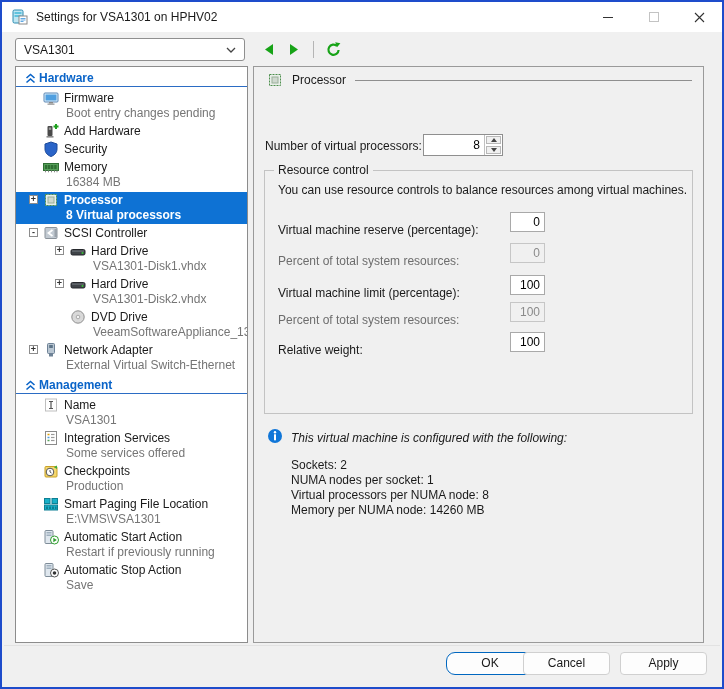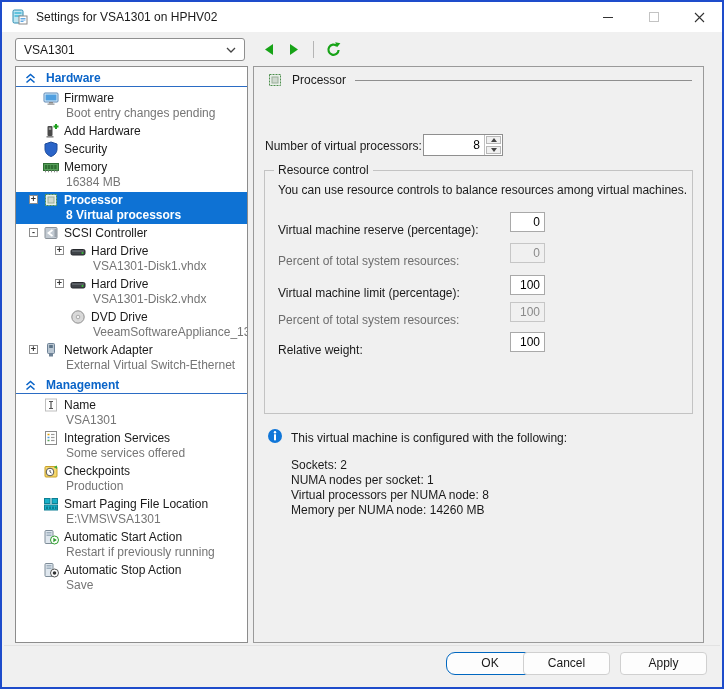--- a/index.html
+++ b/index.html
@@ -26,21 +26,21 @@
   .combo-text { flex:1; }
   .navbar { position:absolute; left:258px; top:6px; height:23px; display:flex; align-items:center; gap:7px; }
   .navsep { width:1px; height:17px; background:#b5b5b5; margin:0 3px; }
   .navbtn { display:flex; align-items:center; justify-content:center; width:18px; height:20px; }
   
   .sidebar {
     position:absolute; left:13px; top:64px; width:233px; height:577px;
     background:#fff; border:1px solid #8c8c8c; overflow:hidden; padding-top:3px;
   }
   .tree-header {
-    position:relative; height:17px; line-height:16px; padding-left:30px;
+    position:relative; height:17px; line-height:16px; padding-left:23px;
     color:#0a64c8; font-weight:bold; border-bottom:1px solid #2b6cc4; margin-bottom:3px;
   }
   .tree-header .hchev { position:absolute; left:9px; top:3px; }
   .tree-header.mgmt { margin-top:3px; }
   .ti { position:relative; padding:0 2px 1px 48px; margin-bottom:1px; cursor:default; }
   .ti .expander {
     position:absolute; left:13px; top:3px; width:9px; height:9px;
     border:1px solid #8c8c8c; background:#fff; color:#333;
     font-size:9px; line-height:7px; text-align:center; font-weight:bold;
   }
@@ -68,21 +68,21 @@
   .tri-up { width:0; height:0; border-left:3px solid transparent; border-right:3px solid transparent; border-bottom:4px solid #444; }
   .tri-dn { width:0; height:0; border-left:3px solid transparent; border-right:3px solid transparent; border-top:4px solid #444; }
   .groupbox { position:absolute; left:10px; top:103px; width:429px; height:244px; border:1px solid #c3c3c3; }
   .gb-legend { position:absolute; left:9px; top:-8px; background:#f0f0f0; padding:0 4px; }
   .gb-desc { position:absolute; left:13px; top:12px; }
   .gb-label { position:absolute; left:13px; white-space:nowrap;margin-top:8px; }
   .gb-label.dis { color:#6d6d6d; }
   .gb-input { position:absolute; left:245px; width:35px; height:20px; border:1px solid #a9a9a9; background:#fff; text-align:right; padding-right:4px; font:12px "Liberation Sans",sans-serif; }
   .gb-input:disabled { background:#f0f0f0; border-color:#c6c6c6; color:#8a8a8a; }
   .info-icon { position:absolute; left:13px; top:361px; width:16px; height:16px; }
-  .info-intro { position:absolute; left:37px; top:364px; }
+  .info-intro { position:absolute; left:37px; top:364px;font-style:italic; }
   .info-lines { position:absolute; left:37px; top:391px; line-height:15px; }
   
   .footer-divider { position:absolute; left:2px; right:2px; top:643px; border-top:1px solid #e2e2e2; }
   .btn {
     position:absolute; top:650px; height:23px; width:87px;
     background:#fdfdfd; border:1px solid #d0d0d0; border-radius:4px;
     font:12px "Liberation Sans",sans-serif; color:#1a1a1a; text-align:center; line-height:21px; cursor:default;
   }
   .btn.ok { left:444px; width:88px; border-color:#0067c0;border-radius:9px; }
   .btn.cancel { left:521px; }

